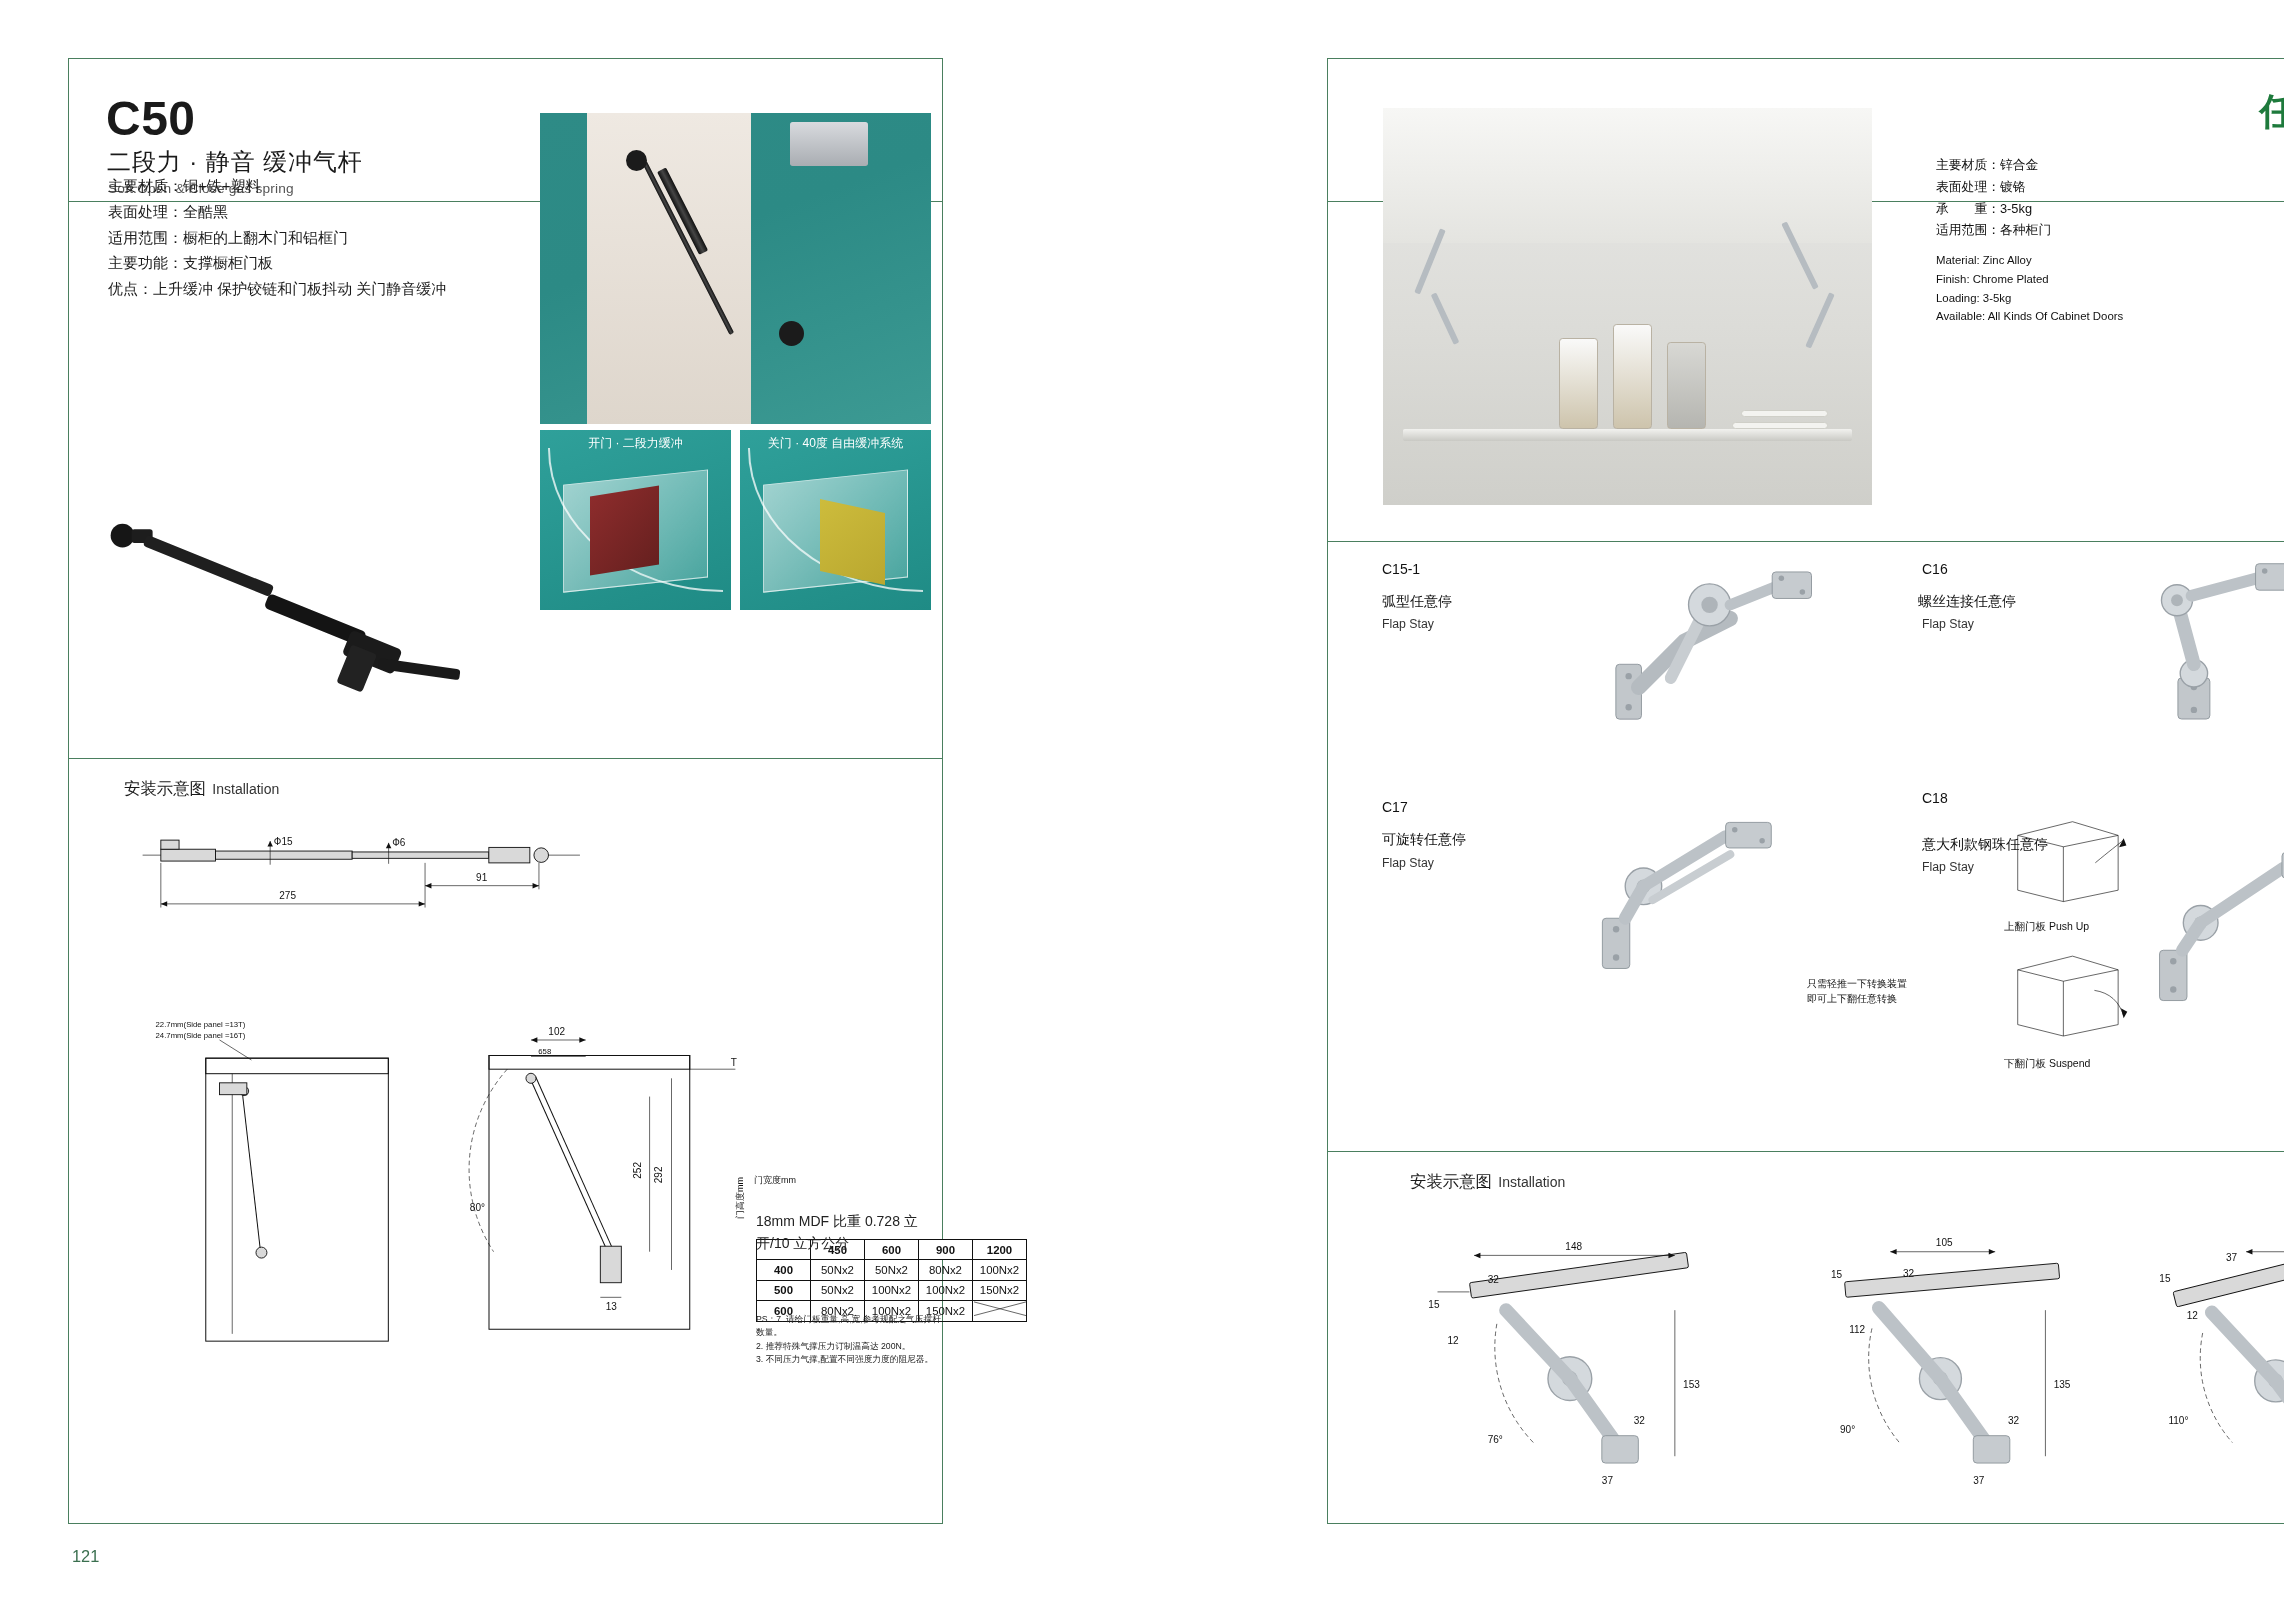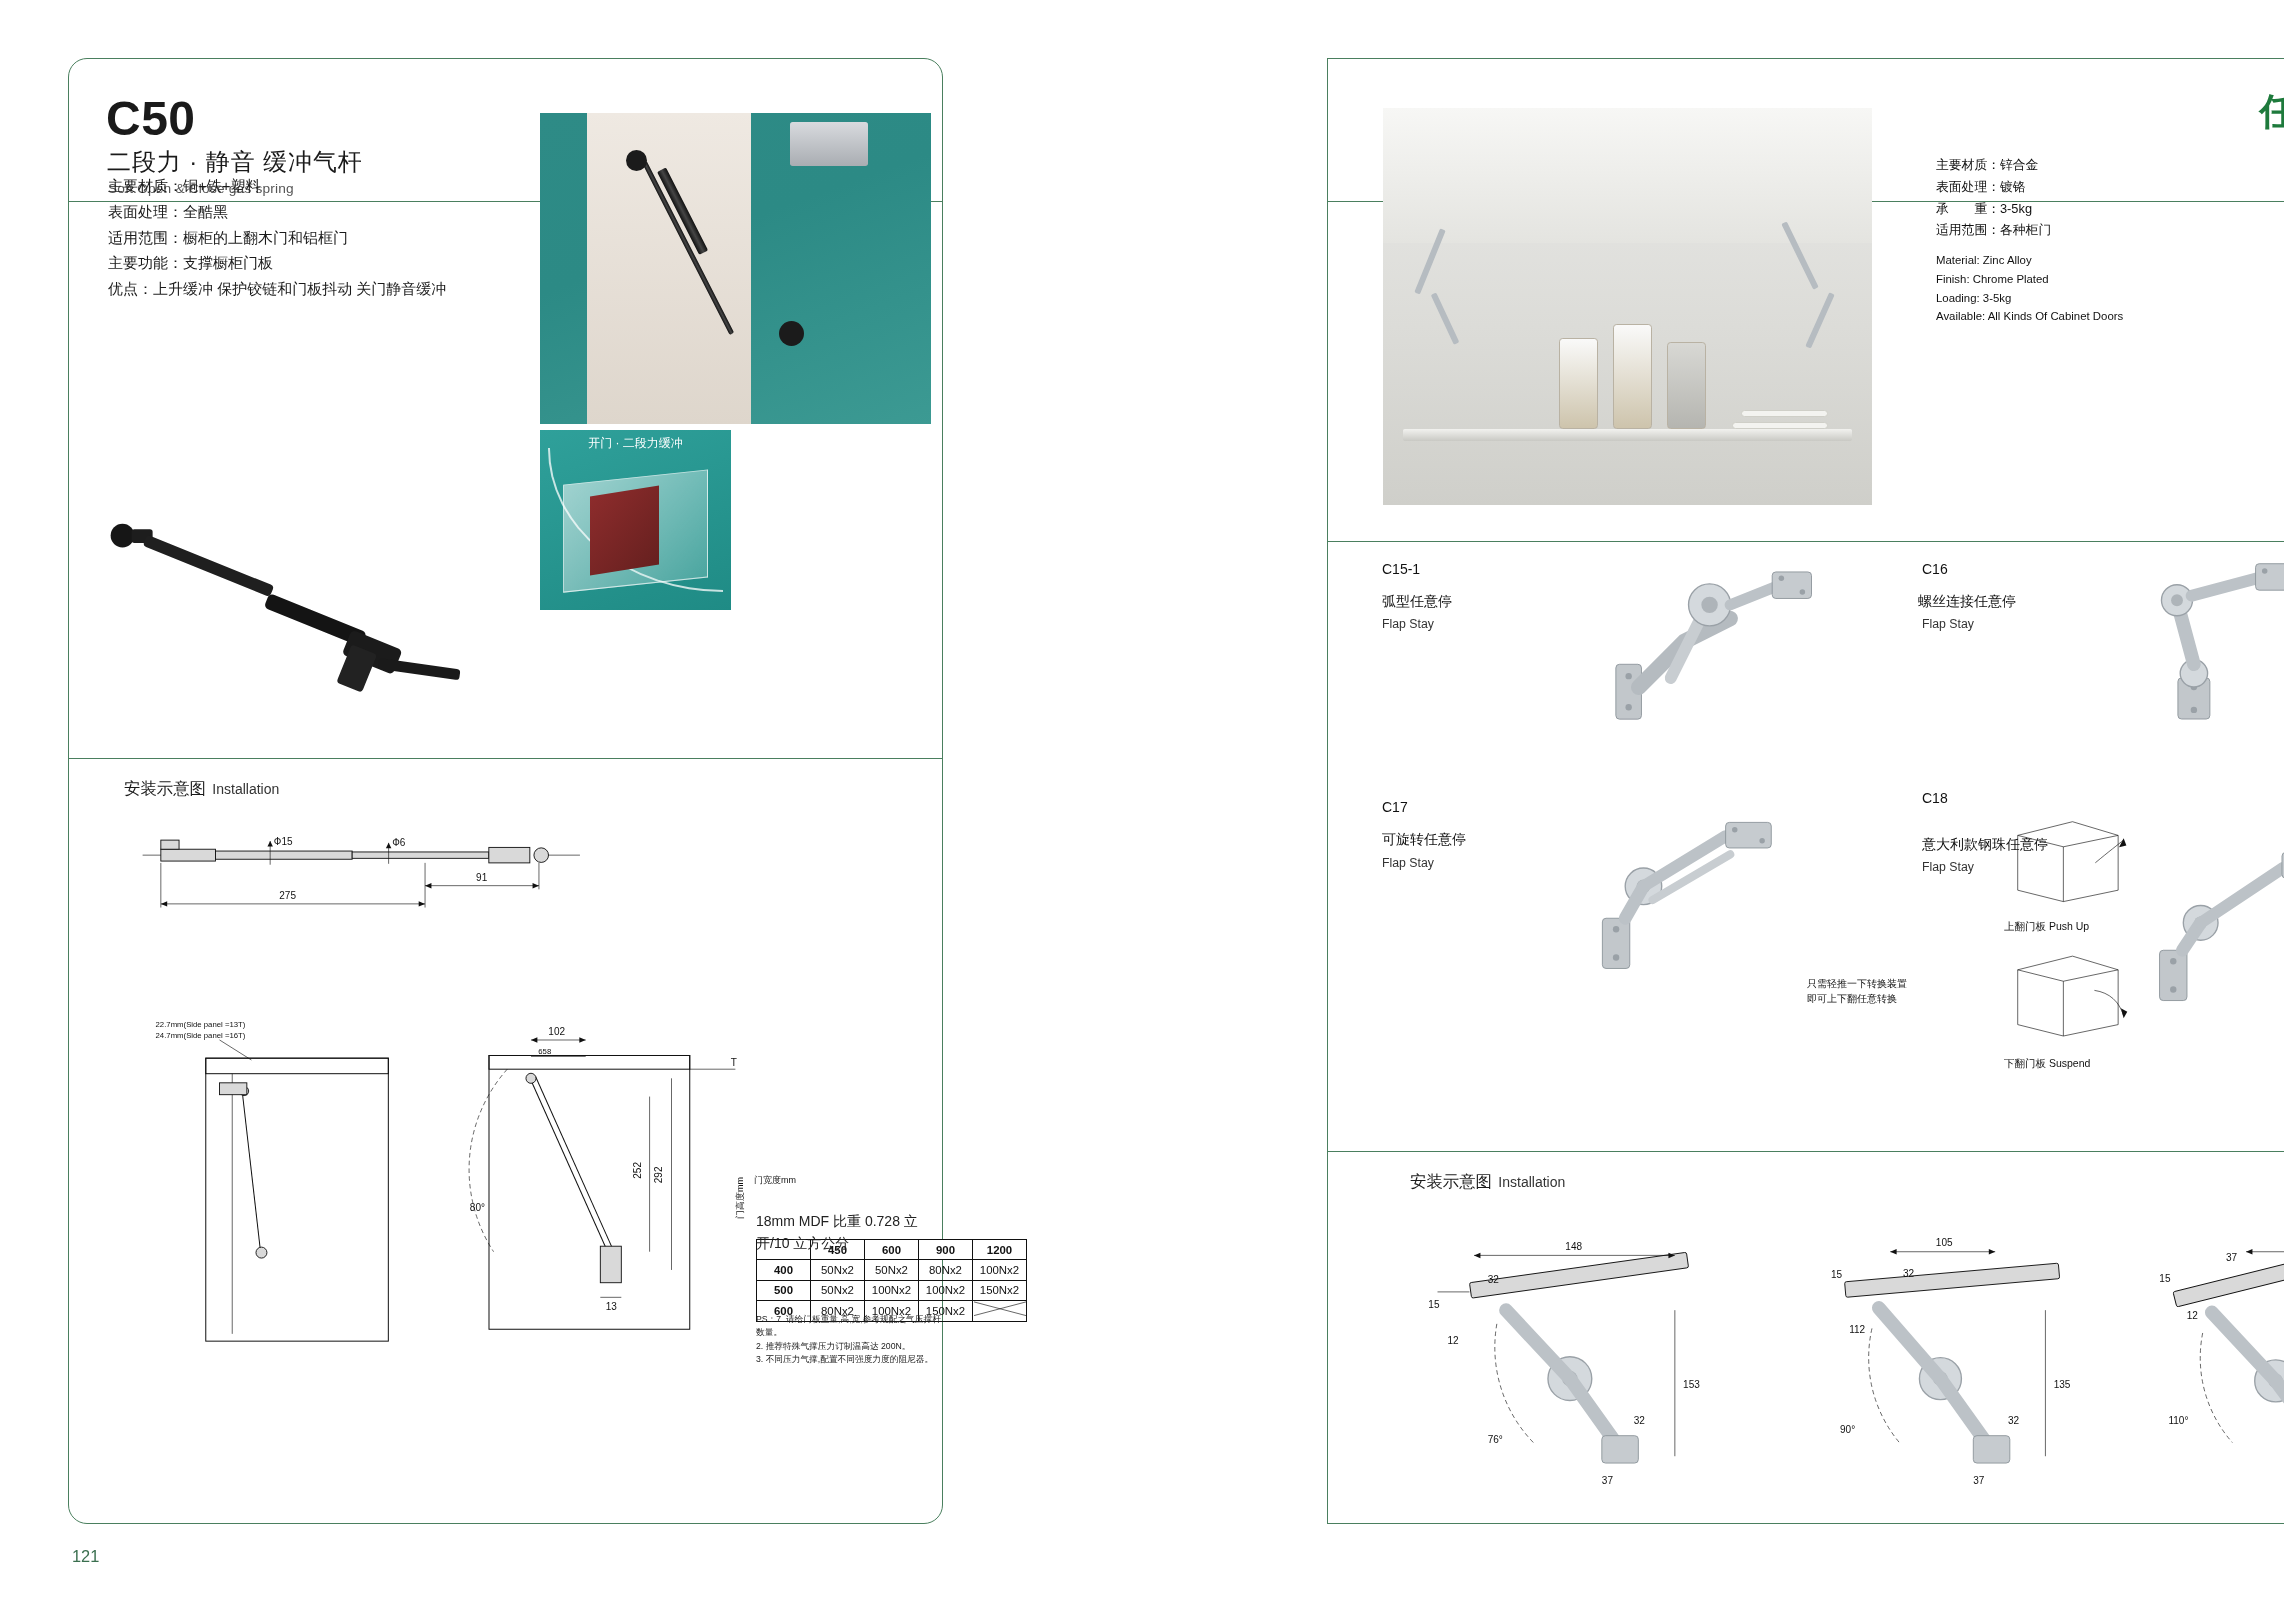--- a/index.html
+++ b/index.html
@@ -14,21 +14,21 @@
     height: 1618px;
     background: #ffffff;
     overflow: hidden;
   }
   
   .sheet {
     position: absolute;
     border: 1.4px solid #4a7f5e;
     background: #fff;
   }
-  .sheet-left  { left: 68px;  top: 58px; width: 875px; height: 1466px; border-radius: 19px; }
+  .sheet-left  { left: 68px;  top: 58px; width: 875px; height: 1466px; }
   .sheet-right { left: 1327px; top: 58px; width: 1087px; height: 1466px; }
 
   .hr { position: absolute; left: 0; width: 100%; height: 1.4px; background: #4a7f5e; }
 
   
   .c50-title {
     position: absolute; left: 37px; top: 32px;
     font-size: 48px; font-weight: bold; color: #1a1a1a; letter-spacing: 0.5px;
   }
   .c50-sub {
@@ -203,20 +203,26 @@
       <div class="gasrod thick" style="left:30%; top:19%;"></div>
       <div style="position:absolute;left:22%;top:12%;width:21px;height:21px;background:#1b1b1b;border-radius:50%;"></div>
       <div style="position:absolute;left:61%;top:67%;width:25px;height:25px;background:#1b1b1b;border-radius:50%;"></div>
     </div>
 
     <div class="photo photo-sub1">
       <div class="sub-cap">开门 · 二段力缓冲</div>
       <div class="arcline"></div>
       <div class="glassdoor"></div>
       <div class="redpanel"></div>
+    </div>
+    <div class="photo photo-sub2">
+      <div class="sub-cap">关门 · 40度 自由缓冲系统</div>
+      <div class="arcline"></div>
+      <div class="glassdoor"></div>
+      <div class="yellowpanel"></div>
     </div>
 
     <svg class="dwg" style="left:27px; top:448px;" width="411" height="238" viewBox="0 0 900 520">
       <g>
         <circle cx="58" cy="62" r="26" fill="#161616"></circle>
         <rect x="78" y="48" width="46" height="30" rx="6" fill="#1d1d1d"></rect>
         <rect x="112" y="60" width="300" height="26" rx="8" fill="#1f1f1f" transform="rotate(22 112 60)"></rect>
         <rect x="380" y="188" width="230" height="34" rx="10" fill="#141414" transform="rotate(22 380 188)"></rect>
         <rect x="560" y="268" width="120" height="58" rx="10" fill="#1b1b1b" transform="rotate(22 560 268)"></rect>
         <rect x="620" y="330" width="180" height="24" rx="8" fill="#1a1a1a" transform="rotate(8 620 330)"></rect>

